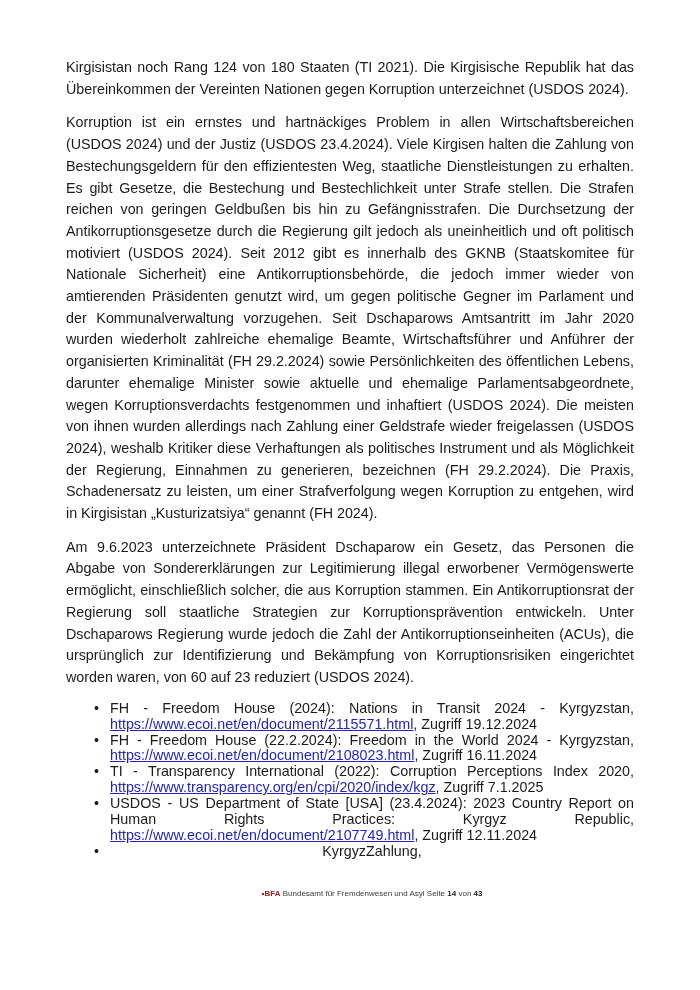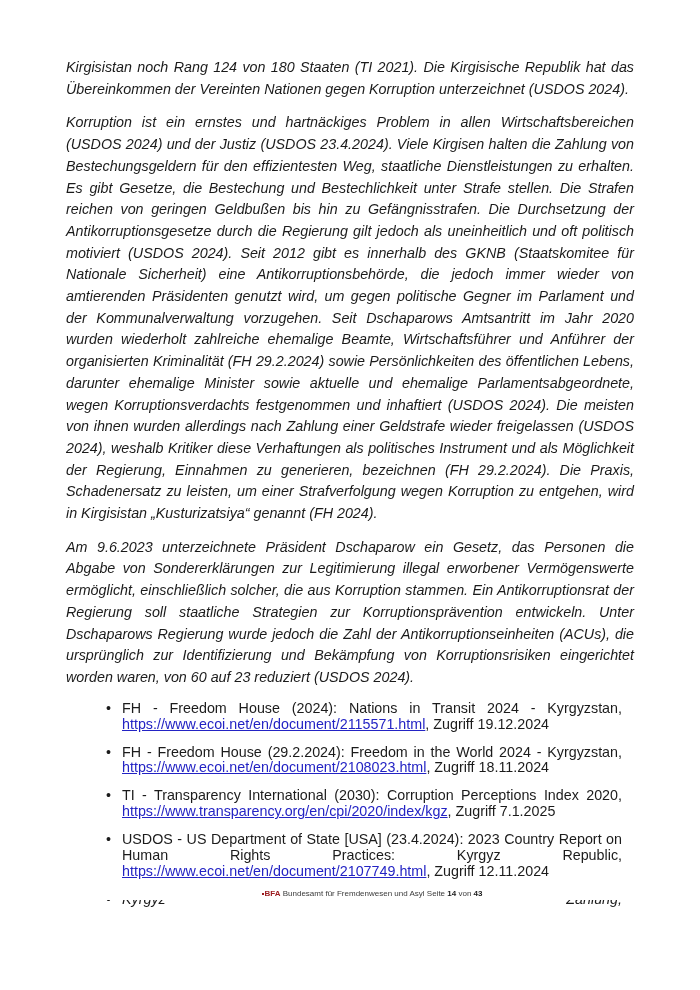--- a/index.html
+++ b/index.html
@@ -23,42 +23,41 @@
   }
   .content {
     padding: 57px 66px 0 66px;
   }
   p.para {
     margin: 0 0 12px 0;
     font-size: 14.3px;
     line-height: 21.7px;
     text-align: justify;
     color: #1b1b1b;
-    font-style: italic;
   }
   .quellen {
     margin: 12px 0 7px 0;
     font-size: 14.3px;
     line-height: 20px;
   }
   .quellen span {
     text-decoration: underline;
     text-underline-offset: 2px;
   }
   ul.sources {
     list-style: none;
     margin: 0;
     padding: 0 0 0 44px;
     font-size: 14.3px;
     line-height: 15.9px;
   }
   ul.sources li {
     position: relative;
     text-align: justify;
-    margin: 12px;
+    margin: 0;
   }
   ul.sources li::before {
     content: "\2022";
     position: absolute;
     left: -16px;
     top: 0;
     font-size: 14.3px;
     color: #1b1b1b;
   }
   ul.sources a.link {
@@ -68,22 +67,21 @@
     cursor: pointer;
     word-break: keep-all;
   }
   .just-last {
     display: block;
     text-align: justify;
     text-align-last: justify;
   }
   .spread {
     display: flex;
-    justify-content: space-between;
-    font-style: italic;
+    justify-content: center;
   }
   .footer {
     position: absolute;
     top: 888px;
     left: 0;
     right: 0;
     text-align: center;
     font-size: 8px;
     line-height: 10px;
     color: #3a3a3a;
@@ -118,24 +116,24 @@
     <p class="para">Korruption ist ein ernstes und hartnäckiges Problem in allen Wirtschaftsbereichen (USDOS 2024) und der Justiz (USDOS 23.4.2024). Viele Kirgisen halten die Zahlung von Bestechungsgeldern für den effizientesten Weg, staatliche Dienstleistungen zu erhalten. Es gibt Gesetze, die Bestechung und Bestechlichkeit unter Strafe stellen. Die Strafen reichen von geringen Geldbußen bis hin zu Gefängnisstrafen. Die Durchsetzung der Antikorruptionsgesetze durch die Regierung gilt jedoch als uneinheitlich und oft politisch motiviert (USDOS 2024). Seit 2012 gibt es innerhalb des GKNB (Staatskomitee für Nationale Sicherheit) eine Antikorruptionsbehörde, die jedoch immer wieder von amtierenden Präsidenten genutzt wird, um gegen politische Gegner im Parlament und der Kommunalverwaltung vorzugehen. Seit Dschaparows Amtsantritt im Jahr 2020 wurden wiederholt zahlreiche ehemalige Beamte, Wirtschaftsführer und Anführer der organisierten Kriminalität (FH 29.2.2024) sowie Persönlichkeiten des öffentlichen Lebens, darunter ehemalige Minister sowie aktuelle und ehemalige Parlamentsabgeordnete, wegen Korruptionsverdachts festgenommen und inhaftiert (USDOS 2024). Die meisten von ihnen wurden allerdings nach Zahlung einer Geldstrafe wieder freigelassen (USDOS 2024), weshalb Kritiker diese Verhaftungen als politisches Instrument und als Möglichkeit der Regierung, Einnahmen zu generieren, bezeichnen (FH 29.2.2024). Die Praxis, Schadenersatz zu leisten, um einer Strafverfolgung wegen Korruption zu entgehen, wird in Kirgisistan „Kusturizatsiya“ genannt (FH 2024).</p>
 
     <p class="para">Am 9.6.2023 unterzeichnete Präsident Dschaparow ein Gesetz, das Personen die Abgabe von Sondererklärungen zur Legitimierung illegal erworbener Vermögenswerte ermöglicht, einschließlich solcher, die aus Korruption stammen. Ein Antikorruptionsrat der Regierung soll staatliche Strategien zur Korruptionsprävention entwickeln. Unter Dschaparows Regierung wurde jedoch die Zahl der Antikorruptionseinheiten (ACUs), die ursprünglich zur Identifizierung und Bekämpfung von Korruptionsrisiken eingerichtet worden waren, von 60 auf 23 reduziert (USDOS 2024).</p>
 
 
     <ul class="sources">
       <li>
         <span>FH - Freedom House (2024): Nations in Transit 2024 - Kyrgyzstan, </span><a class="link">https://www.ecoi.net/en/document/2115571.html</a><span>, Zugriff 19.12.2024</span>
       </li>
       <li>
-        <span>FH - Freedom House (29.2.2024): Freedom in the World 2024 - Kyrgyzstan, </span><a class="link">https://www.ecoi.net/en/document/2108023.html</a><span>, Zugriff 18.11.2024</span>
+        <span>FH - Freedom House (22.2.2024): Freedom in the World 2024 - Kyrgyzstan, </span><a class="link">https://www.ecoi.net/en/document/2108023.html</a><span>, Zugriff 16.11.2024</span>
       </li>
       <li>
-        <span>TI - Transparency International (2030): Corruption Perceptions Index 2020, </span><a class="link">https://www.transparency.org/en/cpi/2020/index/kgz</a><span>, Zugriff 7.1.2025</span>
+        <span>TI - Transparency International (2022): Corruption Perceptions Index 2020, </span><a class="link">https://www.transparency.org/en/cpi/2020/index/kgz</a><span>, Zugriff 7.1.2025</span>
       </li>
       <li>
         <span>USDOS - US Department of State [USA] (23.4.2024): 2023 Country Report on Human Rights Practices: Kyrgyz Republic, </span><a class="link">https://www.ecoi.net/en/document/2107749.html</a><span>, Zugriff 12.11.2024</span>
       </li>
       <li>
         <span class="spread">
           <span>Kyrgyz</span>
           <span>Zahlung,</span>
         </span>
       </li>

